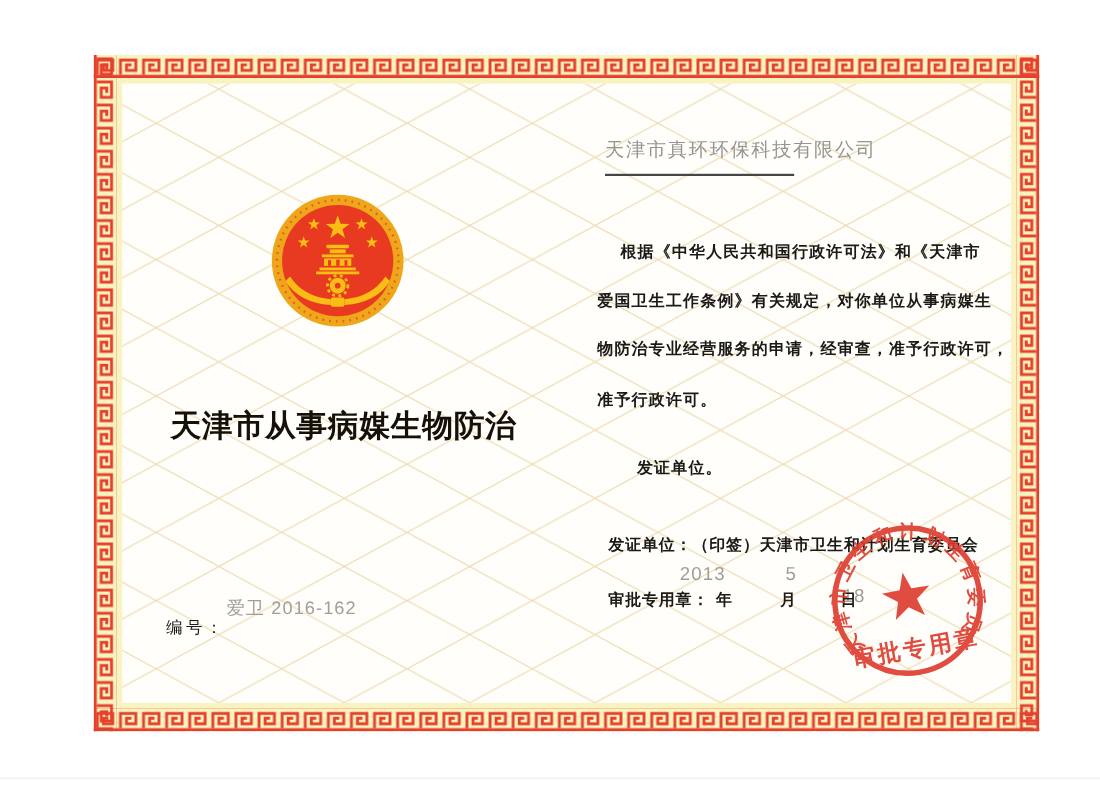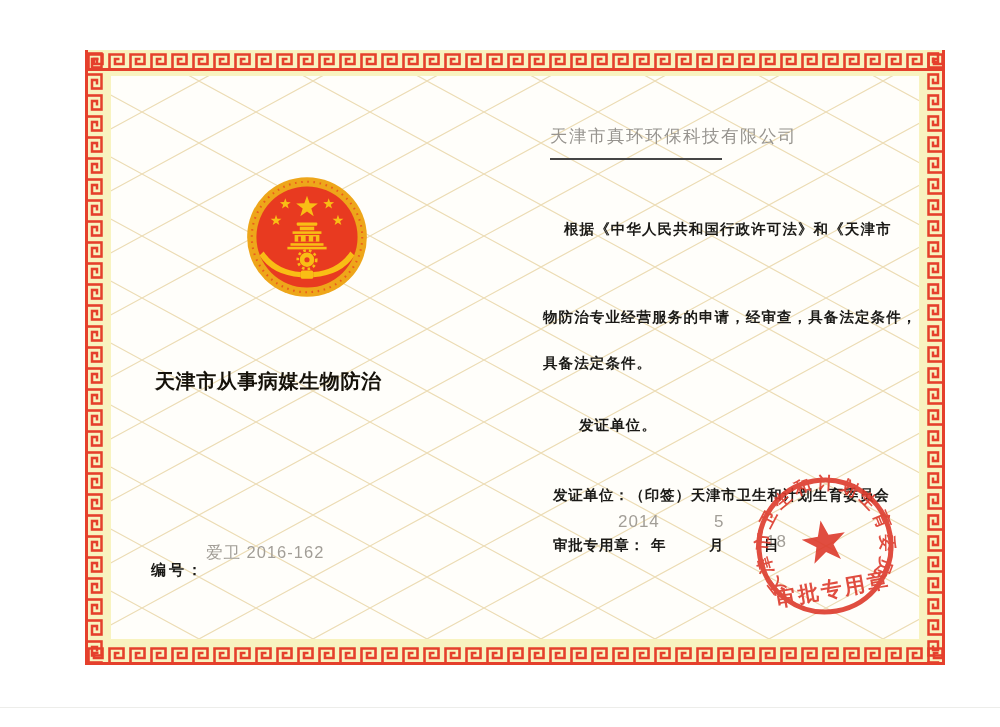--- a/index.html
+++ b/index.html
@@ -13,22 +13,22 @@
     position:absolute;left:85px;top:50px;width:860px;height:615px;
     background:#fffefa;
   }
   .bg-svg{position:absolute;left:0;top:0;}
   .company{color:#97948f;font-size:17.5px;letter-spacing:1.5px;font-weight:500;}
   .company-line{background:#454545;height:2px;width:172px;}
   .body-line{color:#1b1a17;font-size:14.5px;letter-spacing:1.1px;font-weight:700;}
   .issuer{color:#1b1a17;font-size:14.5px;letter-spacing:0.8px;font-weight:700;}
   .date-unit{color:#1b1a17;font-size:14.5px;font-weight:700;}
   .gray-fill{color:#a29e97;font-size:17px;letter-spacing:1px;font-weight:500;}
-  .title-line{color:#151109;font-size:20px;font-weight:900;letter-spacing:0.6px;}
-  .serial-label{color:#1b1a17;font-size:15px;font-weight:700;letter-spacing:3px;}
+  .title-line{color:#151109;font-size:28px;font-weight:900;letter-spacing:0.6px;}
+  .serial-label{color:#1b1a17;font-size:15px;font-weight:400;letter-spacing:3px;}
   .scan-line{position:absolute;left:0;top:707px;width:1000px;height:1px;background:#ededea;}
 </style>
 </head>
 <body>
 
 <div class="paper">
 
   <svg class="bg-svg" width="860" height="615" viewBox="0 0 860 615">
     <defs>
       <pattern id="lat" width="114" height="62" patternUnits="userSpaceOnUse">
@@ -91,27 +91,28 @@
       <path d="M20,76 Q32,94 56,96 L56,101 Q28,99 16,80 Z" fill="#f9bd15"></path>
       <path d="M104,76 Q92,94 68,96 L68,101 Q96,99 108,80 Z" fill="#f9bd15"></path>
       <rect x="56" y="94.5" width="12" height="8" rx="1.5" fill="#f9bd15"></rect>
     </g>
   </svg>
 
   <div class="abs company" style="left:465px;top:74px">天津市真环环保科技有限公司</div>
   <div class="abs company-line" style="left:465px;top:108px"></div>
 
   <div class="abs body-line" style="left:479px;top:170px">根据《中华人民共和国行政许可法》和《天津市</div>
-  <div class="abs body-line" style="left:458px;top:258px">物防治专业经营服务的申请，经审查，具备法定条件，</div>
-  <div class="abs body-line" style="left:458px;top:304px">具备法定条件。</div>
+  <div class="abs body-line" style="left:458px;top:214px">爱国卫生工作条例》有关规定，对你单位从事病媒生</div>
+  <div class="abs body-line" style="left:458px;top:258px">物防治专业经营服务的申请，经审查，准予行政许可，</div>
+  <div class="abs body-line" style="left:458px;top:304px">准予行政许可。</div>
   <div class="abs body-line" style="left:494px;top:366px">发证单位。</div>
 
   <div class="abs issuer" style="left:468px;top:436px">发证单位：（印签）天津市卫生和计划生育委员会</div>
 
-  <div class="abs gray-fill" style="left:533px;top:462px">2014</div>
+  <div class="abs gray-fill" style="left:533px;top:462px">2013</div>
   <div class="abs gray-fill" style="left:629px;top:462px">5</div>
   <div class="abs gray-fill" style="left:681px;top:482px">18</div>
 
   <div class="abs issuer" style="left:468px;top:486px">审批专用章：</div>
   <div class="abs date-unit" style="left:566px;top:486px">年</div>
   <div class="abs date-unit" style="left:624px;top:486px">月</div>
   <div class="abs date-unit" style="left:679px;top:486px">日</div>
 
   <div class="abs title-line" style="left:70px;top:318px">天津市从事病媒生物防治</div>
 

